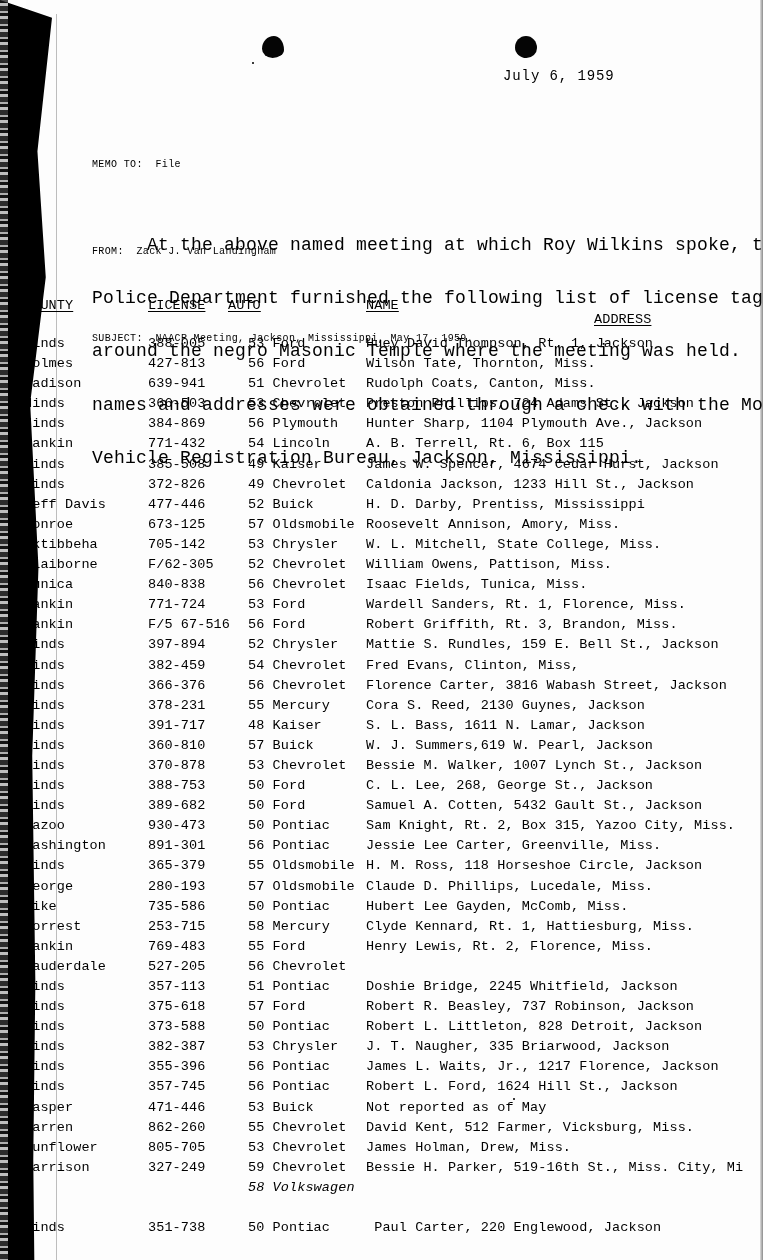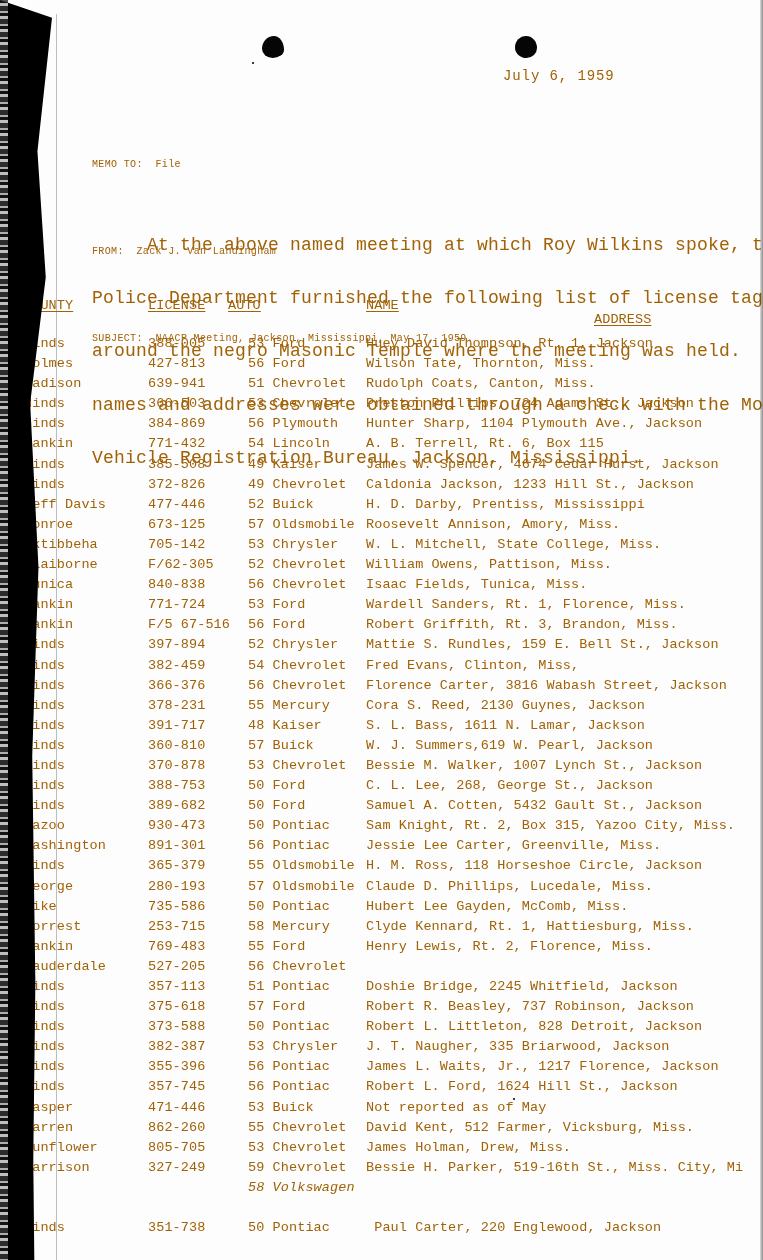--- a/index.html
+++ b/index.html
@@ -8,21 +8,21 @@
     padding: 0;
     background: #ffffff;
   }
   #page {
     position: relative;
     width: 763px;
     height: 1260px;
     background: #fdfdfd;
     overflow: hidden;
     font-family: "Liberation Mono", "DejaVu Sans Mono", monospace;
-    color: #a16207;
+    color: #000000;
   }
 
   
   .scan-edge-black {
     position: absolute;
     left: 0; top: 0;
     width: 52px;
     height: 1260px;
     background: #000000;
     clip-path: polygon(0% 0%, 100% 1.4%, 72% 12%, 88% 22%, 58% 32%, 74% 45%,

